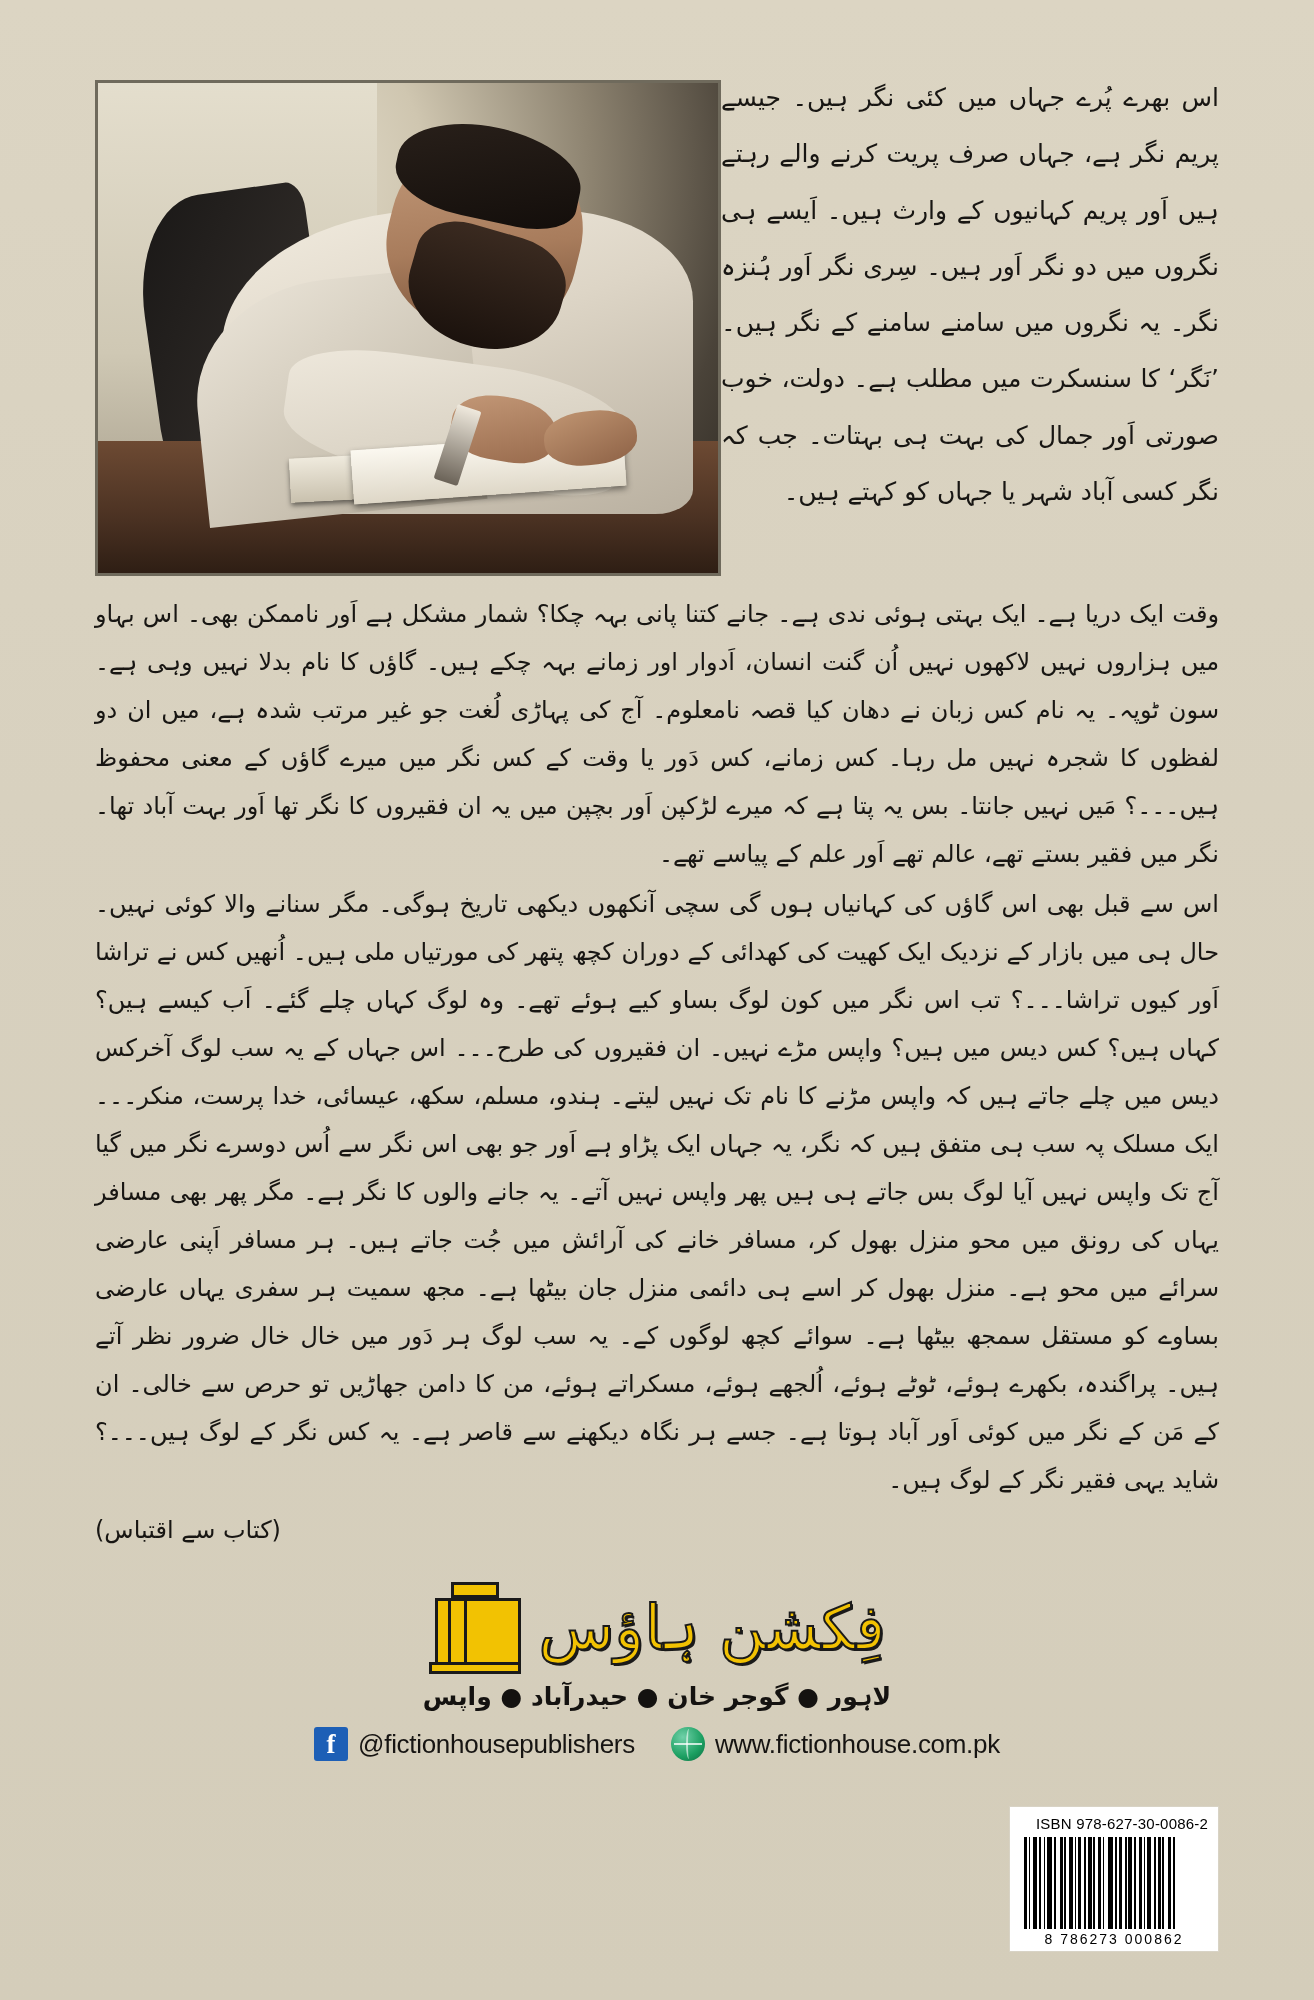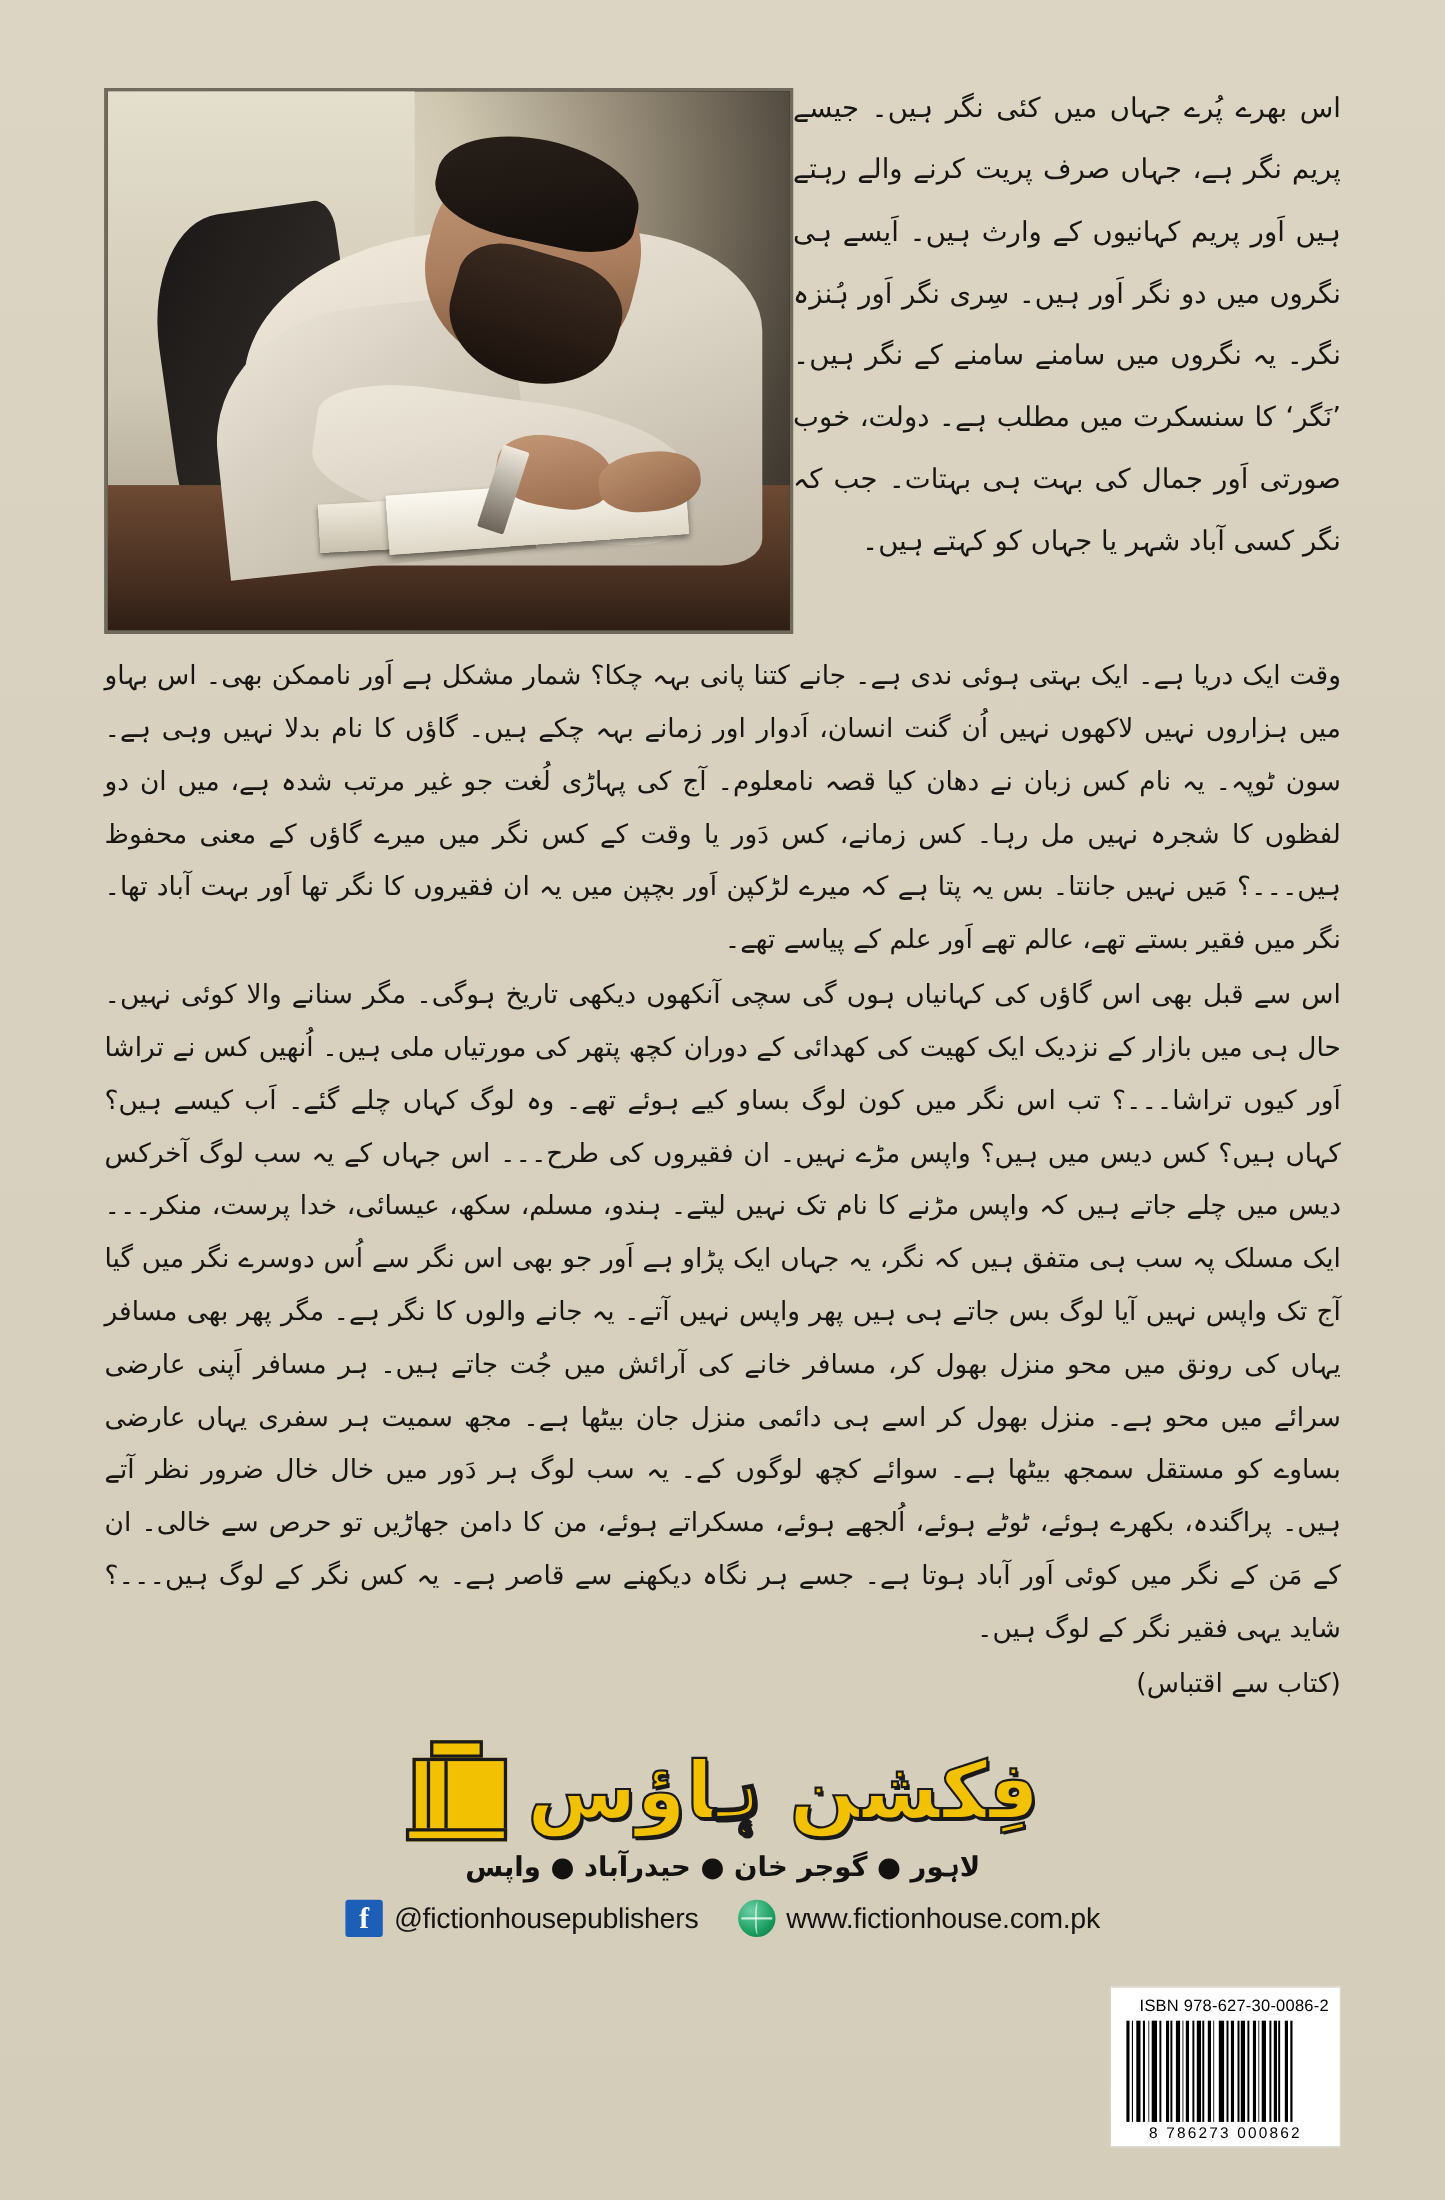--- a/index.html
+++ b/index.html
@@ -222,22 +222,22 @@
   }
   .logo-mark .cap {
     position: absolute;
     left: 22px; top: 2px;
     width: 48px; height: 16px;
     background: #f2c202;
     border: 3px solid #1a1a1a;
     box-sizing: border-box;
   }
   .logo-word {
-    font-size: 72px;
-    font-weight: bold;
+    font-size: 62px;
+    font-weight: normal;
     color: #f2c202;
     -webkit-text-stroke: 2px #1a1a1a;
     text-shadow: 2px 2px 0 #1a1a1a;
     direction: rtl;
     line-height: 1.25;
     white-space: nowrap;
   }
   .cities {
     margin-top: 6px;
     direction: rtl;
@@ -359,21 +359,21 @@
       <div class="photo-hand2"></div>
       <div class="photo-pen"></div>
     </div>
 
     <div class="urdu urdu-lead">اس بھرے پُرے جہاں میں کئی نگر ہیں۔ جیسے پریم نگر ہے، جہاں صرف پریت کرنے والے رہتے ہیں اَور پریم کہانیوں کے وارث ہیں۔ اَیسے ہی نگروں میں دو نگر اَور ہیں۔ سِری نگر اَور ہُنزہ نگر۔ یہ نگروں میں سامنے سامنے کے نگر ہیں۔ ’نَگر‘ کا سنسکرت میں مطلب ہے۔ دولت، خوب صورتی اَور جمال کی بہت ہی بہتات۔ جب کہ نگر کسی آباد شہر یا جہاں کو کہتے ہیں۔</div>
   </div>
 
   <div class="body-text">
     <p class="urdu">وقت ایک دریا ہے۔ ایک بہتی ہوئی ندی ہے۔ جانے کتنا پانی بہہ چکا؟ شمار مشکل ہے اَور ناممکن بھی۔ اس بہاو میں ہزاروں نہیں لاکھوں نہیں اُن گنت انسان، اَدوار اور زمانے بہہ چکے ہیں۔ گاؤں کا نام بدلا نہیں وہی ہے۔ سون ٹوپہ۔ یہ نام کس زبان نے دھان کیا قصہ نامعلوم۔ آج کی پہاڑی لُغت جو غیر مرتب شدہ ہے، میں ان دو لفظوں کا شجرہ نہیں مل رہا۔ کس زمانے، کس دَور یا وقت کے کس نگر میں میرے گاؤں کے معنی محفوظ ہیں۔۔۔؟ مَیں نہیں جانتا۔ بس یہ پتا ہے کہ میرے لڑکپن اَور بچپن میں یہ ان فقیروں کا نگر تھا اَور بہت آباد تھا۔ نگر میں فقیر بستے تھے، عالم تھے اَور علم کے پیاسے تھے۔</p>
     <p class="urdu">اس سے قبل بھی اس گاؤں کی کہانیاں ہوں گی سچی آنکھوں دیکھی تاریخ ہوگی۔ مگر سنانے والا کوئی نہیں۔ حال ہی میں بازار کے نزدیک ایک کھیت کی کھدائی کے دوران کچھ پتھر کی مورتیاں ملی ہیں۔ اُنھیں کس نے تراشا اَور کیوں تراشا۔۔۔؟ تب اس نگر میں کون لوگ بساو کیے ہوئے تھے۔ وہ لوگ کہاں چلے گئے۔ اَب کیسے ہیں؟ کہاں ہیں؟ کس دیس میں ہیں؟ واپس مڑے نہیں۔ ان فقیروں کی طرح۔۔۔ اس جہاں کے یہ سب لوگ آخرکس دیس میں چلے جاتے ہیں کہ واپس مڑنے کا نام تک نہیں لیتے۔ ہندو، مسلم، سکھ، عیسائی، خدا پرست، منکر۔۔۔ ایک مسلک پہ سب ہی متفق ہیں کہ نگر، یہ جہاں ایک پڑاو ہے اَور جو بھی اس نگر سے اُس دوسرے نگر میں گیا آج تک واپس نہیں آیا لوگ بس جاتے ہی ہیں پھر واپس نہیں آتے۔ یہ جانے والوں کا نگر ہے۔ مگر پھر بھی مسافر یہاں کی رونق میں محو منزل بھول کر، مسافر خانے کی آرائش میں جُت جاتے ہیں۔ ہر مسافر اَپنی عارضی سرائے میں محو ہے۔ منزل بھول کر اسے ہی دائمی منزل جان بیٹھا ہے۔ مجھ سمیت ہر سفری یہاں عارضی بساوے کو مستقل سمجھ بیٹھا ہے۔ سوائے کچھ لوگوں کے۔ یہ سب لوگ ہر دَور میں خال خال ضرور نظر آتے ہیں۔ پراگندہ، بکھرے ہوئے، ٹوٹے ہوئے، اُلجھے ہوئے، مسکراتے ہوئے، من کا دامن جھاڑیں تو حرص سے خالی۔ ان کے مَن کے نگر میں کوئی اَور آباد ہوتا ہے۔ جسے ہر نگاہ دیکھنے سے قاصر ہے۔ یہ کس نگر کے لوگ ہیں۔۔۔؟ شاید یہی فقیر نگر کے لوگ ہیں۔</p>
-    <p class="urdu" style="text-align:right;">(کتاب سے اقتباس)</p>
+    <p class="urdu" style="text-align:left;">(کتاب سے اقتباس)</p>
   </div>
 
   <div class="publisher">
 
     <div class="logo-row">
       <div class="logo-word">فِکشن ہاؤس</div>
       <div class="logo-mark">
         <div class="cap"></div>
         <div class="books"></div>
         <div class="shelf"></div>

